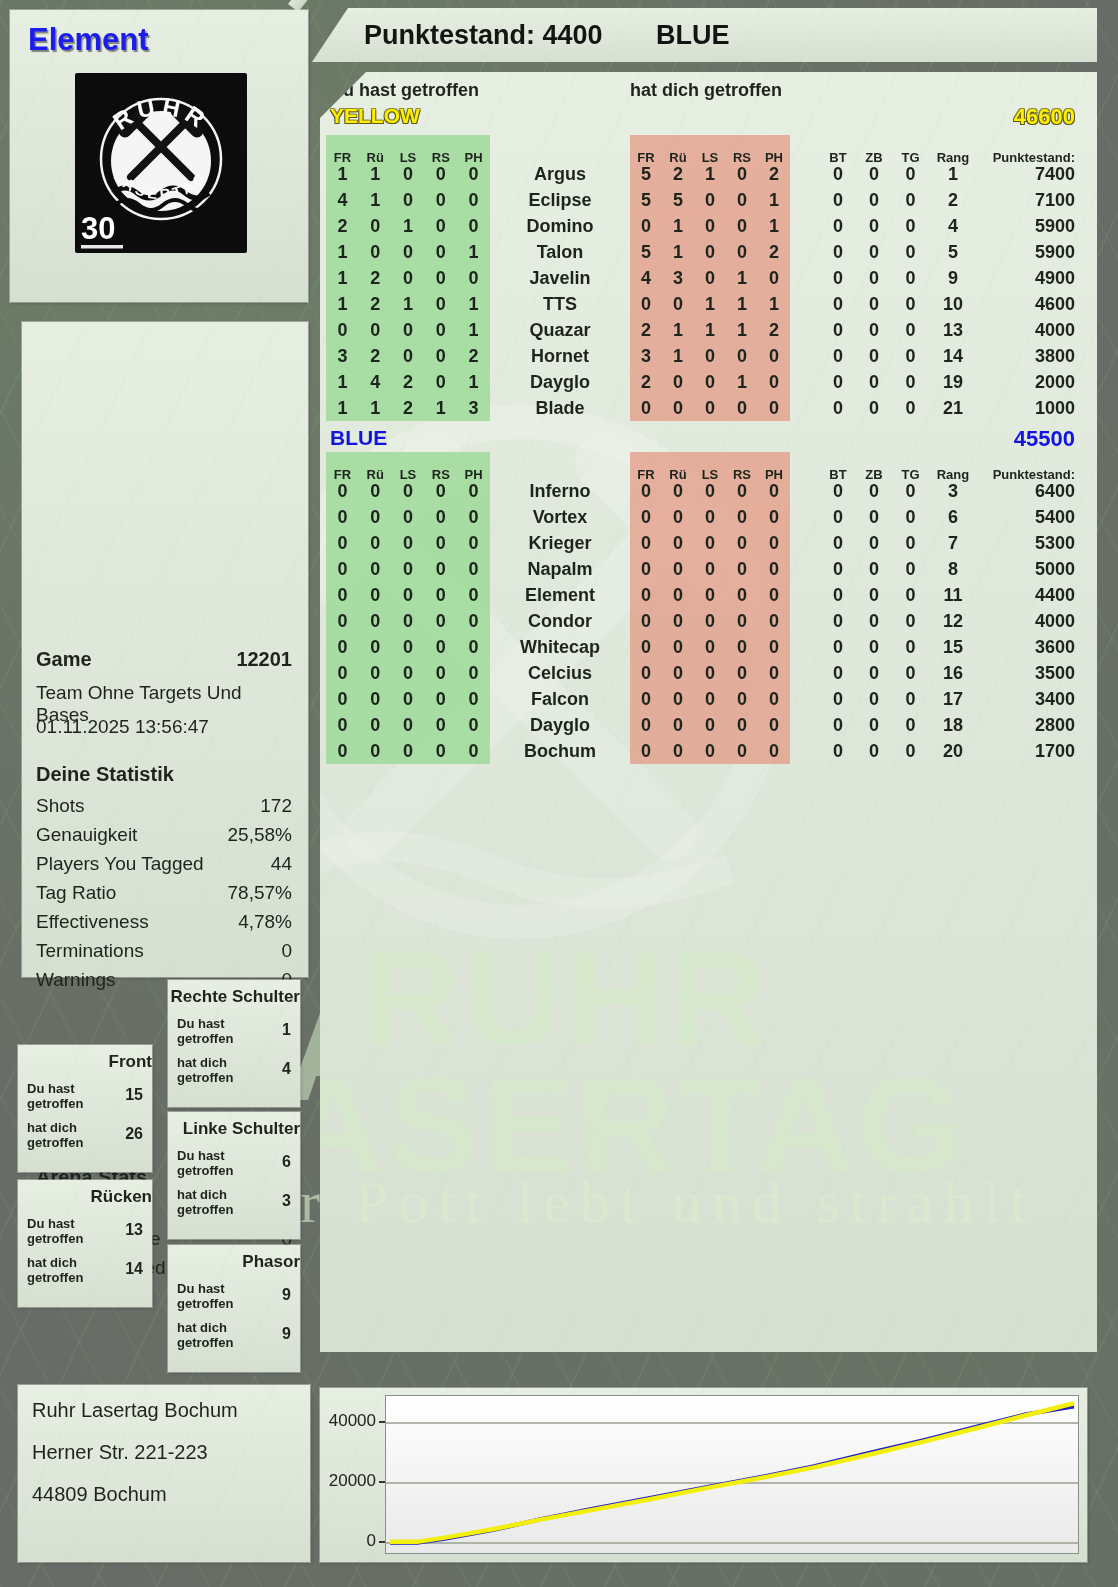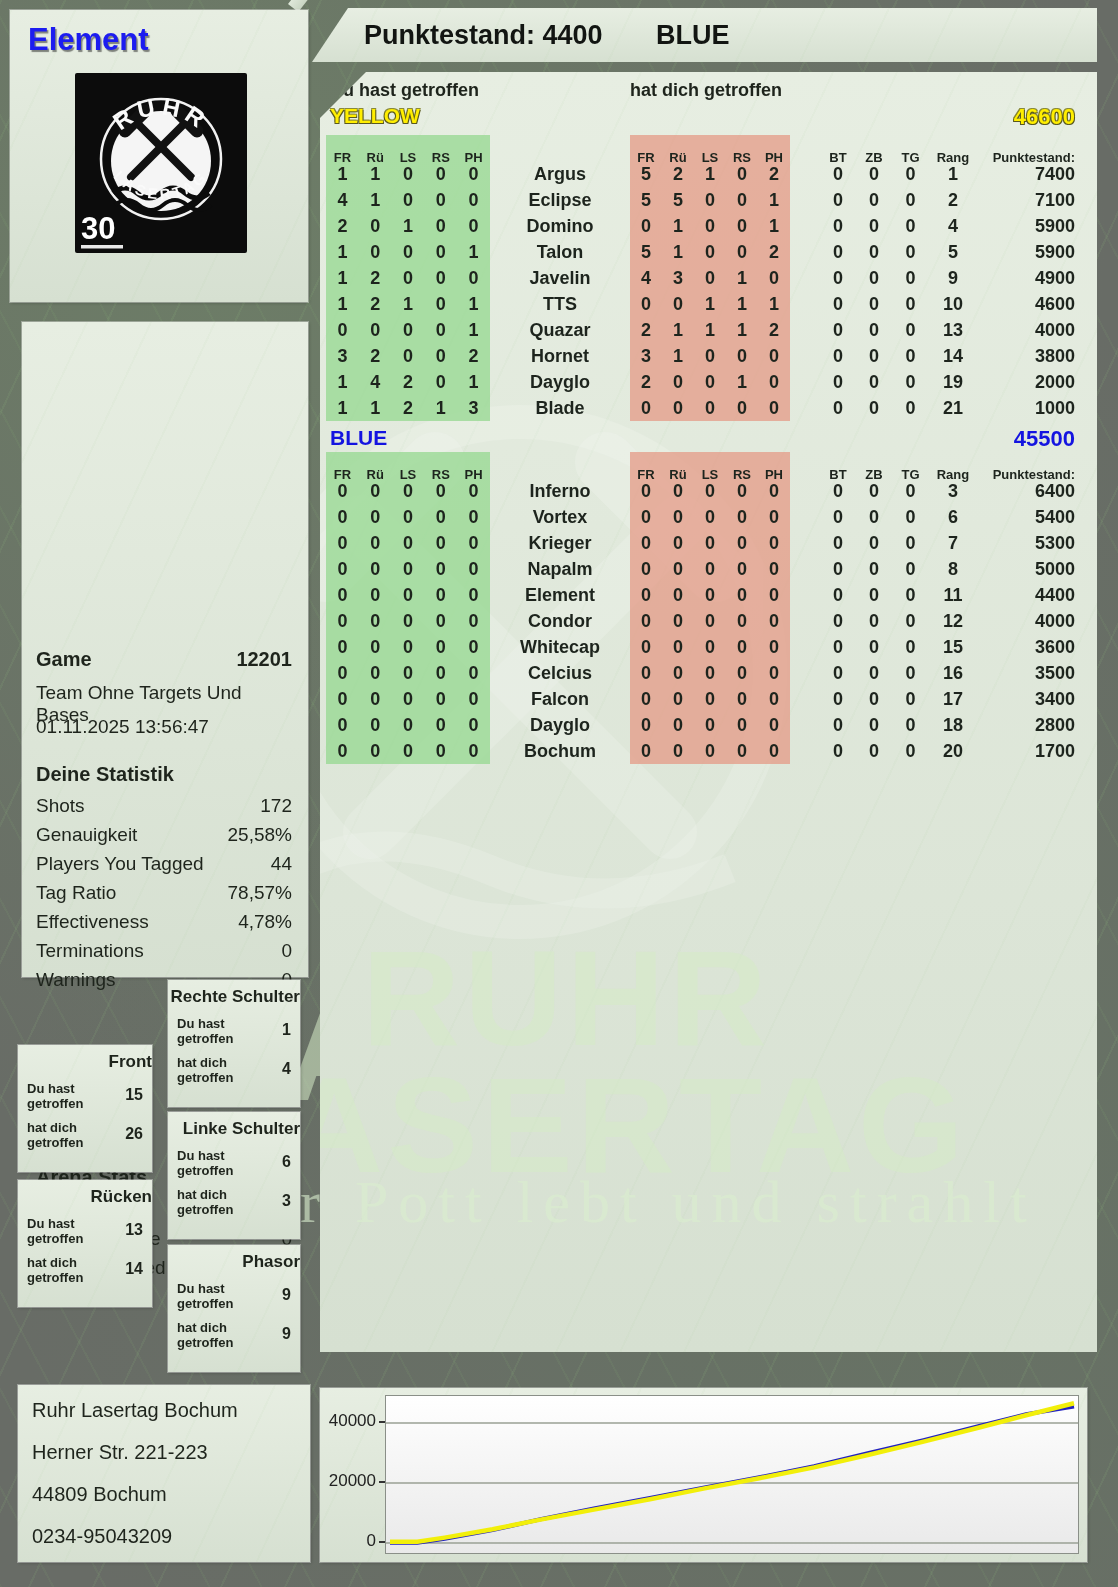--- a/index.html
+++ b/index.html
@@ -652,21 +652,20 @@
           <span class="pk">1700</span>
         </div>
       </div>
   </div>
 
   <div id="address-panel" class="panel">
     <div id="footer-lines">
         <div class="fline">Ruhr Lasertag Bochum</div>
         <div class="fline">Herner Str. 221-223</div>
         <div class="fline">44809 Bochum</div>
-        <div class="fline">0234-95043209</div>
       </div>
   </div>
 
   <div id="chart-panel" class="panel">
     <div id="chart-inner">
       <div id="plot">
         <svg id="chart-svg" width="692" height="157">
             <line x1="0" x2="692" y1="147" y2="147" class="grid"></line>
             <line x1="0" x2="692" y1="87" y2="87" class="grid"></line>
             <line x1="0" x2="692" y1="27" y2="27" class="grid"></line>

